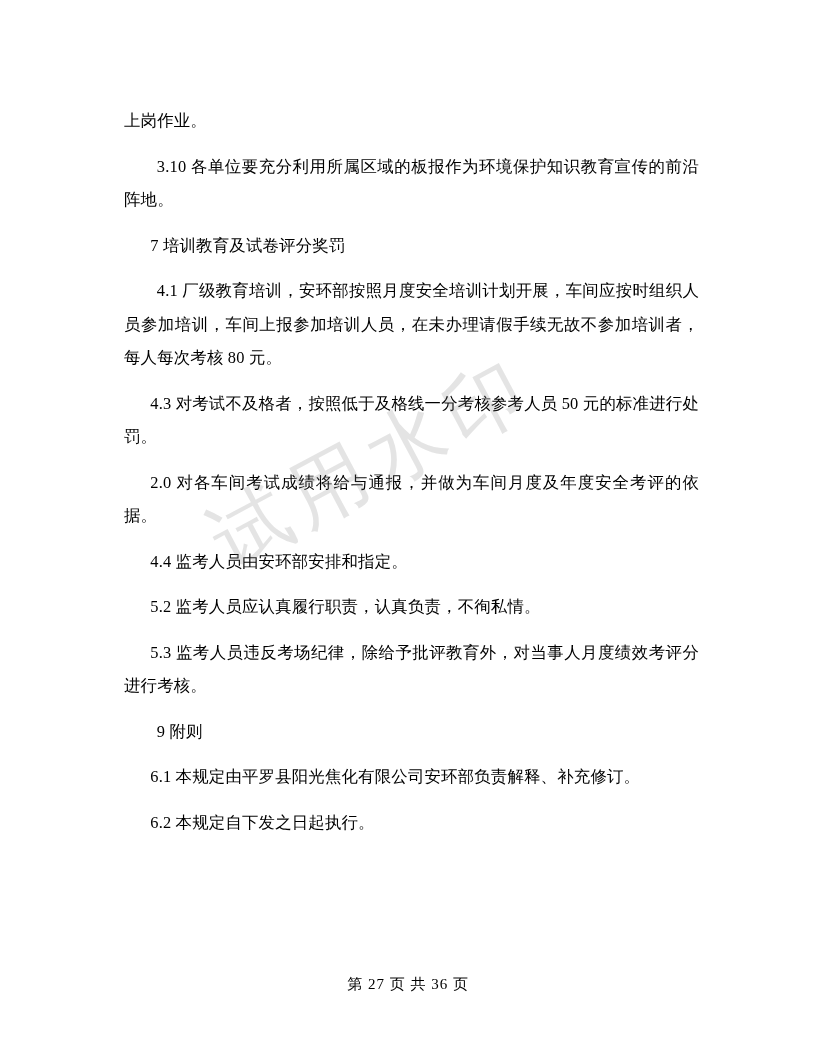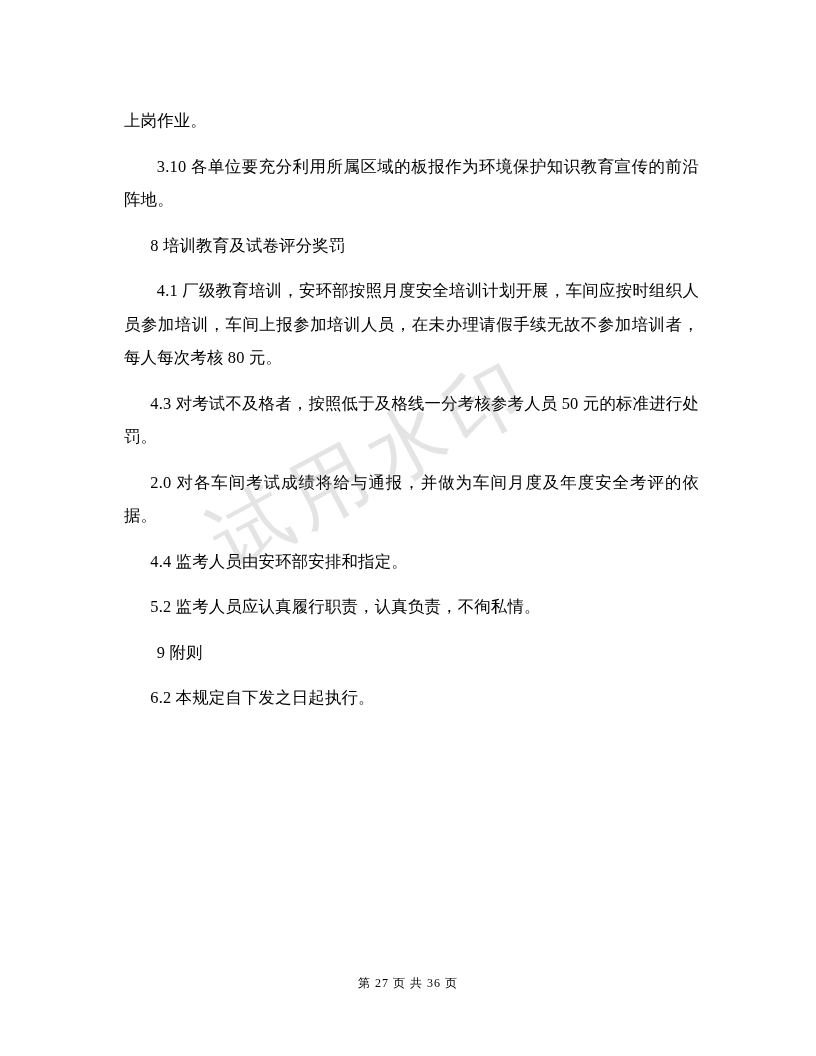--- a/index.html
+++ b/index.html
@@ -61,41 +61,43 @@
     white-space: nowrap;
     line-height: 120px;
     text-align: center;
   }
   .footer {
     position: absolute;
     left: 0;
     top: 975px;
     width: 816px;
     text-align: center;
-    font-size: 12px;
+    font-size: 15px;
     letter-spacing: 1px;
     color: #000000;
     z-index: 3;
   }
 </style>
 </head>
 <body>
 
 <div class="page">
 
   <div class="body-text">
     <p class="noindent">上岗作业。</p>
     <p class="indent1">3.10 各单位要充分利用所属区域的板报作为环境保护知识教育宣传的前沿阵地。</p>
-    <p class="indent-small">8 培训教育及试卷评分奖罚</p>
+    <p class="indent-small">7 培训教育及试卷评分奖罚</p>
     <p class="indent1">4.1 厂级教育培训，安环部按照月度安全培训计划开展，车间应按时组织人员参加培训，车间上报参加培训人员，在未办理请假手续无故不参加培训者，每人每次考核 80 元。</p>
     <p class="indent-small">4.3 对考试不及格者，按照低于及格线一分考核参考人员 50 元的标准进行处罚。</p>
     <p class="indent-small">2.0 对各车间考试成绩将给与通报，并做为车间月度及年度安全考评的依据。</p>
     <p class="indent-small">4.4 监考人员由安环部安排和指定。</p>
     <p class="indent-small">5.2 监考人员应认真履行职责，认真负责，不徇私情。</p>
+    <p class="indent-small">5.3 监考人员违反考场纪律，除给予批评教育外，对当事人月度绩效考评分进行考核。</p>
     <p class="indent1">9  附则</p>
+    <p class="indent-small">6.1 本规定由平罗县阳光焦化有限公司安环部负责解释、补充修订。</p>
     <p class="indent-small">6.2 本规定自下发之日起执行。</p>
   </div>
 
 </div>
 
 <div class="watermark">试用水印</div>
 
 <div class="footer">第 27 页  共 36 页</div>
 
 </body></html>

